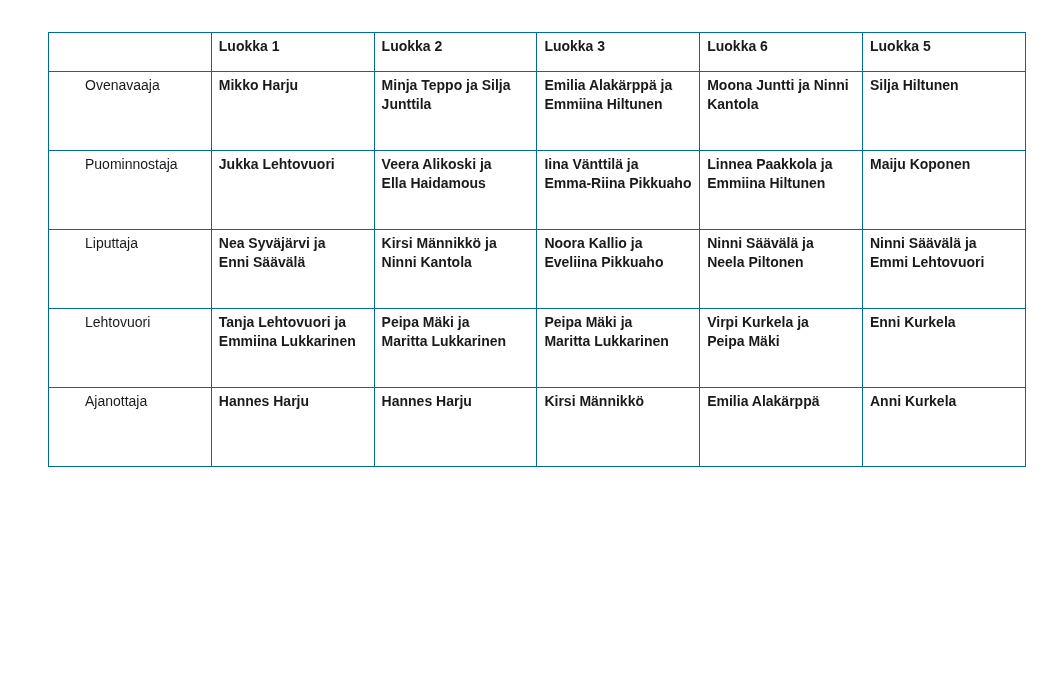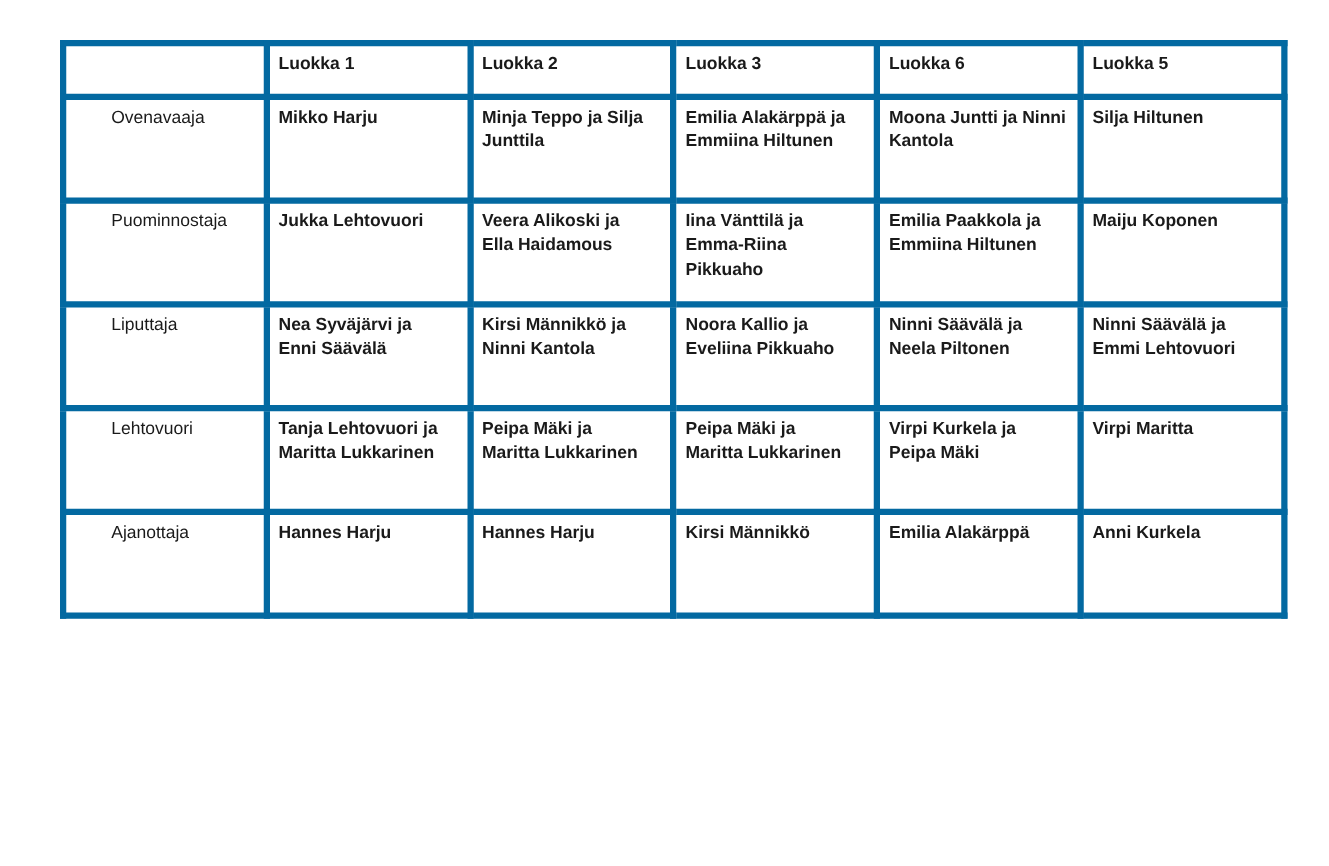--- a/index.html
+++ b/index.html
@@ -24,21 +24,21 @@
     top: 32px;
     width: 977px;
     border-collapse: collapse;
     table-layout: fixed;
     font-size: 14px;
     line-height: 1.38;
   }
   table.roster col { width: 162.8px; }
   table.roster th,
   table.roster td {
-    border: 5px solid #0369a1;
+    border: 1px solid #0369a1;
     vertical-align: top;
     text-align: left;
     padding: 4px 6px 4px 7px;
     white-space: pre-line;
     overflow: hidden;
   }
   table.roster thead th {
     height: 30px;
     font-weight: bold;
     font-size: 14px;
@@ -87,48 +87,48 @@
 Kantola</td>
         <td>Silja Hiltunen</td>
       </tr>
       <tr>
         <td class="row-label">Puominnostaja</td>
         <td>Jukka Lehtovuori</td>
         <td>Veera Alikoski ja
 Ella Haidamous</td>
         <td>Iina Vänttilä ja
 Emma-Riina Pikkuaho</td>
-        <td>Emilia Paakkola ja
+        <td>Linnea Paakkola ja
 Emmiina Hiltunen</td>
         <td>Maiju Koponen</td>
       </tr>
       <tr>
         <td class="row-label">Liputtaja</td>
         <td>Nea Syväjärvi ja
 Enni Säävälä</td>
         <td>Kirsi Männikkö ja
 Ninni Kantola</td>
         <td>Noora Kallio ja
 Eveliina Pikkuaho</td>
         <td>Ninni Säävälä ja
 Neela Piltonen</td>
         <td>Ninni Säävälä ja
 Emmi Lehtovuori</td>
       </tr>
       <tr>
         <td class="row-label">Lehtovuori</td>
         <td>Tanja Lehtovuori ja
-Maritta Lukkarinen</td>
+Emmiina Lukkarinen</td>
         <td>Peipa Mäki ja
 Maritta Lukkarinen</td>
         <td>Peipa Mäki ja
 Maritta Lukkarinen</td>
         <td>Virpi Kurkela ja
 Peipa Mäki</td>
-        <td>Virpi Maritta</td>
+        <td>Enni Kurkela</td>
       </tr>
       <tr>
         <td class="row-label">Ajanottaja</td>
         <td>Hannes Harju</td>
         <td>Hannes Harju</td>
         <td>Kirsi Männikkö</td>
         <td>Emilia Alakärppä</td>
         <td>Anni Kurkela</td>
       </tr>
     </tbody>

